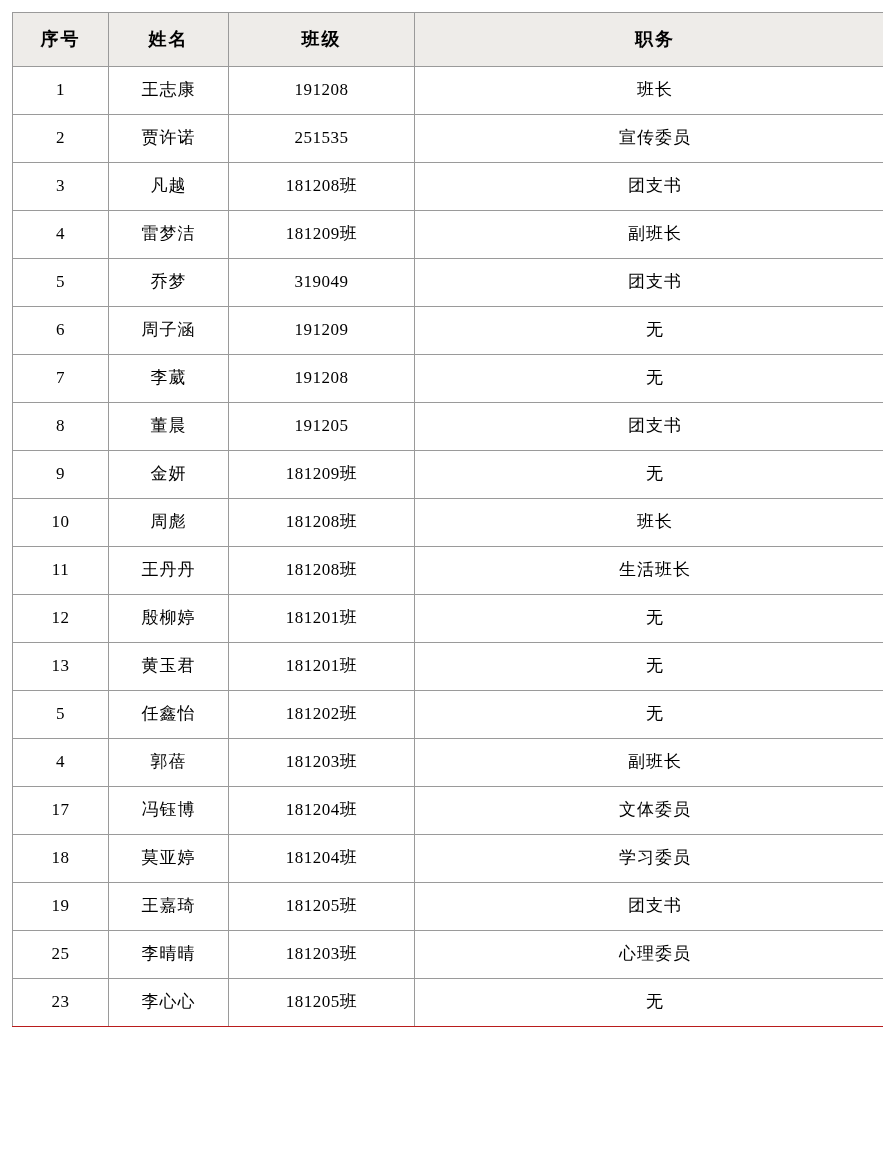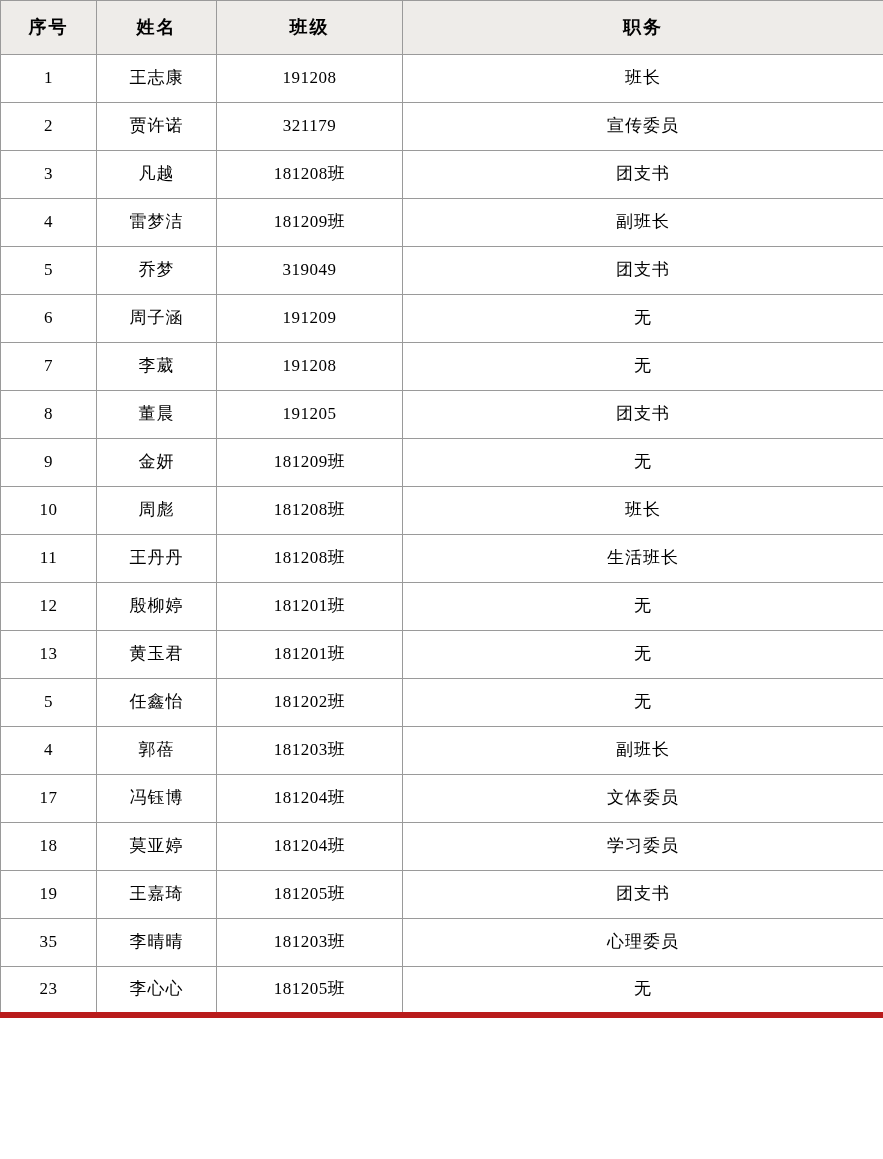--- a/index.html
+++ b/index.html
@@ -8,21 +8,21 @@
     background: #ffffff;
   }
   body {
     width: 883px;
     font-family: "Liberation Serif", "DejaVu Serif", serif;
     color: #000000;
   }
   .table-wrap {
     width: 883px;
     box-sizing: border-box;
-    padding: 0;
+    padding: 12px;
   }
   table.roster {
     border-collapse: collapse;
     width: 883px;
     table-layout: fixed;
   }
   table.roster col.c-index { width: 96px; }
   table.roster col.c-name  { width: 120px; }
   table.roster col.c-class { width: 186px; }
   table.roster col.c-role  { width: 481px; }
@@ -45,21 +45,21 @@
     height: 54px;
     font-size: 18px;
     letter-spacing: 2px;
   }
   table.roster tbody td.idx,
   table.roster tbody td.cls {
     font-family: "Liberation Serif", "DejaVu Serif", serif;
     letter-spacing: 0.5px;
   }
   table.roster tbody tr:last-child td {
-    border-bottom: 6px solid #b91c1c;
+    border-bottom: 1px solid #b91c1c;
   }
 </style>
 </head>
 <body>
 
 <div class="table-wrap">
   <table class="roster">
     <colgroup>
       <col class="c-index">
       <col class="c-name">
@@ -77,21 +77,21 @@
     <tbody id="roster-body">
         <tr>
           <td class="idx">1</td>
           <td class="nm">王志康</td>
           <td class="cls">191208</td>
           <td class="rl">班长</td>
         </tr>
         <tr>
           <td class="idx">2</td>
           <td class="nm">贾许诺</td>
-          <td class="cls">321179</td>
+          <td class="cls">251535</td>
           <td class="rl">宣传委员</td>
         </tr>
         <tr>
           <td class="idx">3</td>
           <td class="nm">凡越</td>
           <td class="cls">181208班</td>
           <td class="rl">团支书</td>
         </tr>
         <tr>
           <td class="idx">4</td>
@@ -177,21 +177,21 @@
           <td class="cls">181204班</td>
           <td class="rl">学习委员</td>
         </tr>
         <tr>
           <td class="idx">19</td>
           <td class="nm">王嘉琦</td>
           <td class="cls">181205班</td>
           <td class="rl">团支书</td>
         </tr>
         <tr>
-          <td class="idx">35</td>
+          <td class="idx">25</td>
           <td class="nm">李晴晴</td>
           <td class="cls">181203班</td>
           <td class="rl">心理委员</td>
         </tr>
         <tr>
           <td class="idx">23</td>
           <td class="nm">李心心</td>
           <td class="cls">181205班</td>
           <td class="rl">无</td>
         </tr>

